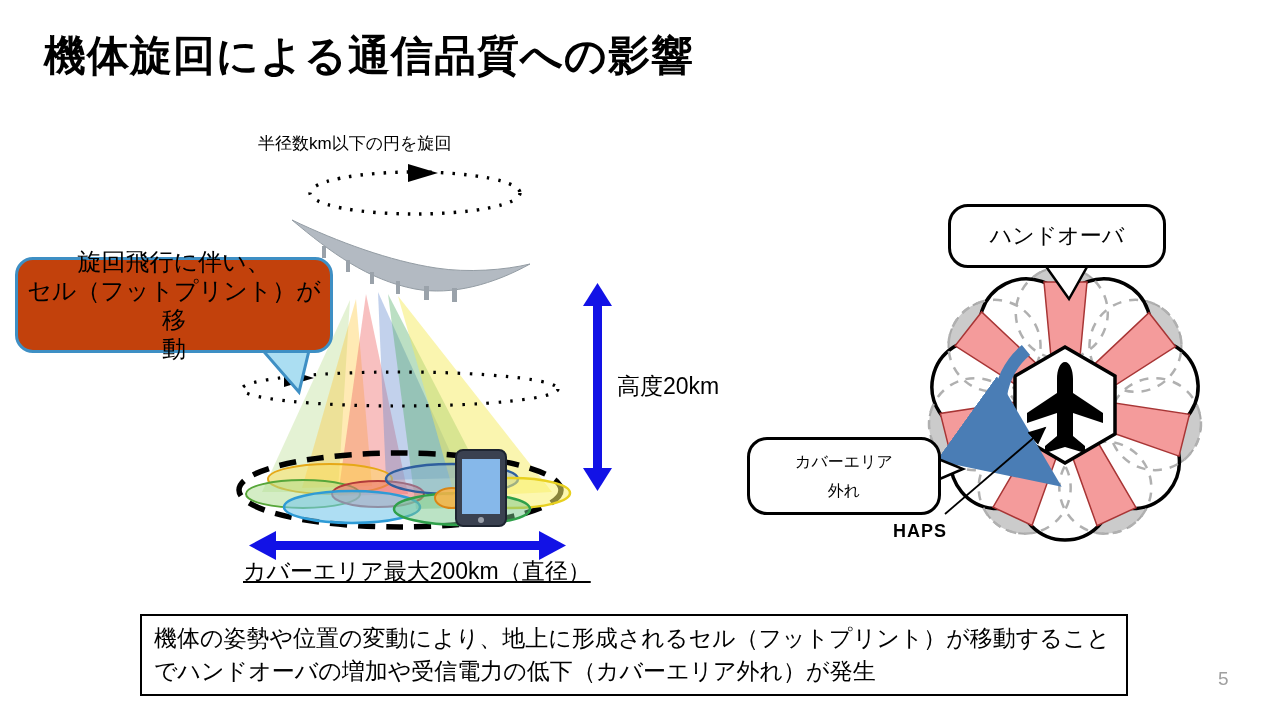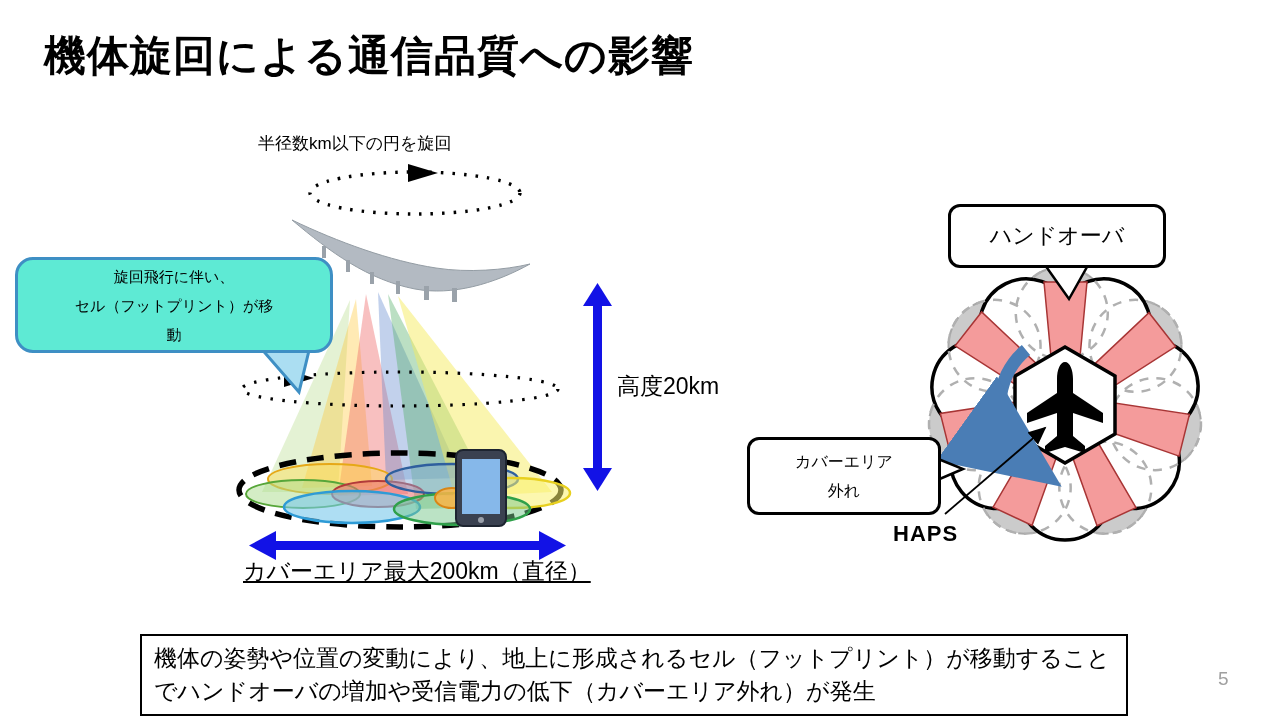--- a/index.html
+++ b/index.html
@@ -3,34 +3,34 @@
 <meta charset="utf-8">
 <style>
   html,body{margin:0;padding:0;background:#fff;}
   body{width:1280px;height:720px;position:relative;overflow:hidden;
        font-family:"Liberation Sans","DejaVu Sans",sans-serif;color:#000;}
   .abs{position:absolute;}
   #gfx{position:absolute;left:0;top:0;z-index:1;}
   .txt{z-index:2;}
   .slide-title{left:36px;top:28px;font-size:42px;font-weight:800;letter-spacing:1px;margin-left:8px;}
   .orbit-label{left:258px;top:132px;font-size:17px;}
-  .callout-blue{left:15px;top:257px;width:312px;height:90px;background:#5eead4;
+  .callout-blue{left:15px;top:257px;width:312px;height:90px;background:#c2410c;
      border:3px solid #3E8FC4;border-radius:18px;display:flex;align-items:center;
-     justify-content:center;text-align:center;font-size:15px;line-height:29px;
+     justify-content:center;text-align:center;font-size:24px;line-height:29px;
      white-space:pre-line;}
   .altitude-label{left:617px;top:371px;font-size:23px;}
   .coverage-label{left:243px;top:556px;font-size:23px;text-decoration:underline;}
-  .callout-white{background:#fff;border:3px solid #000;border-radius:12px;
+  .callout-white{background:#fff;border:3px solid #000;border-radius:20px;
      display:flex;align-items:center;justify-content:center;text-align:center;}
   .handover-box{left:948px;top:204px;width:212px;height:58px;font-size:22px;}
   .gap-box{left:747px;top:437px;width:188px;height:72px;font-size:16px;
      line-height:29px;white-space:pre-line;}
-  .haps-label{left:893px;top:521px;font-size:22px;font-weight:bold;letter-spacing:1px;}
+  .haps-label{left:893px;top:521px;font-size:18px;font-weight:bold;letter-spacing:1px;}
   .bottom-note{left:140px;top:614px;width:988px;min-height:76px;border:2.5px solid #000;
-     background:#fff;font-size:23px;line-height:33px;padding:6px 12px;box-sizing:border-box;margin-top:20px;}
+     background:#fff;font-size:23px;line-height:33px;padding:6px 12px;box-sizing:border-box;}
   .page-number{left:1218px;top:668px;font-size:19px;color:#A0A0A0;}
 </style>
 </head>
 <body>
 
 <svg id="gfx" width="1280" height="720" viewBox="0 0 1280 720">
   <defs>
     <marker id="mSteel" markerWidth="10" markerHeight="10" refX="6" refY="4" orient="auto" markerUnits="strokeWidth">
       <path d="M0,0 L9,4 L0,8 Z" fill="#4A7DB5"></path>
     </marker>

